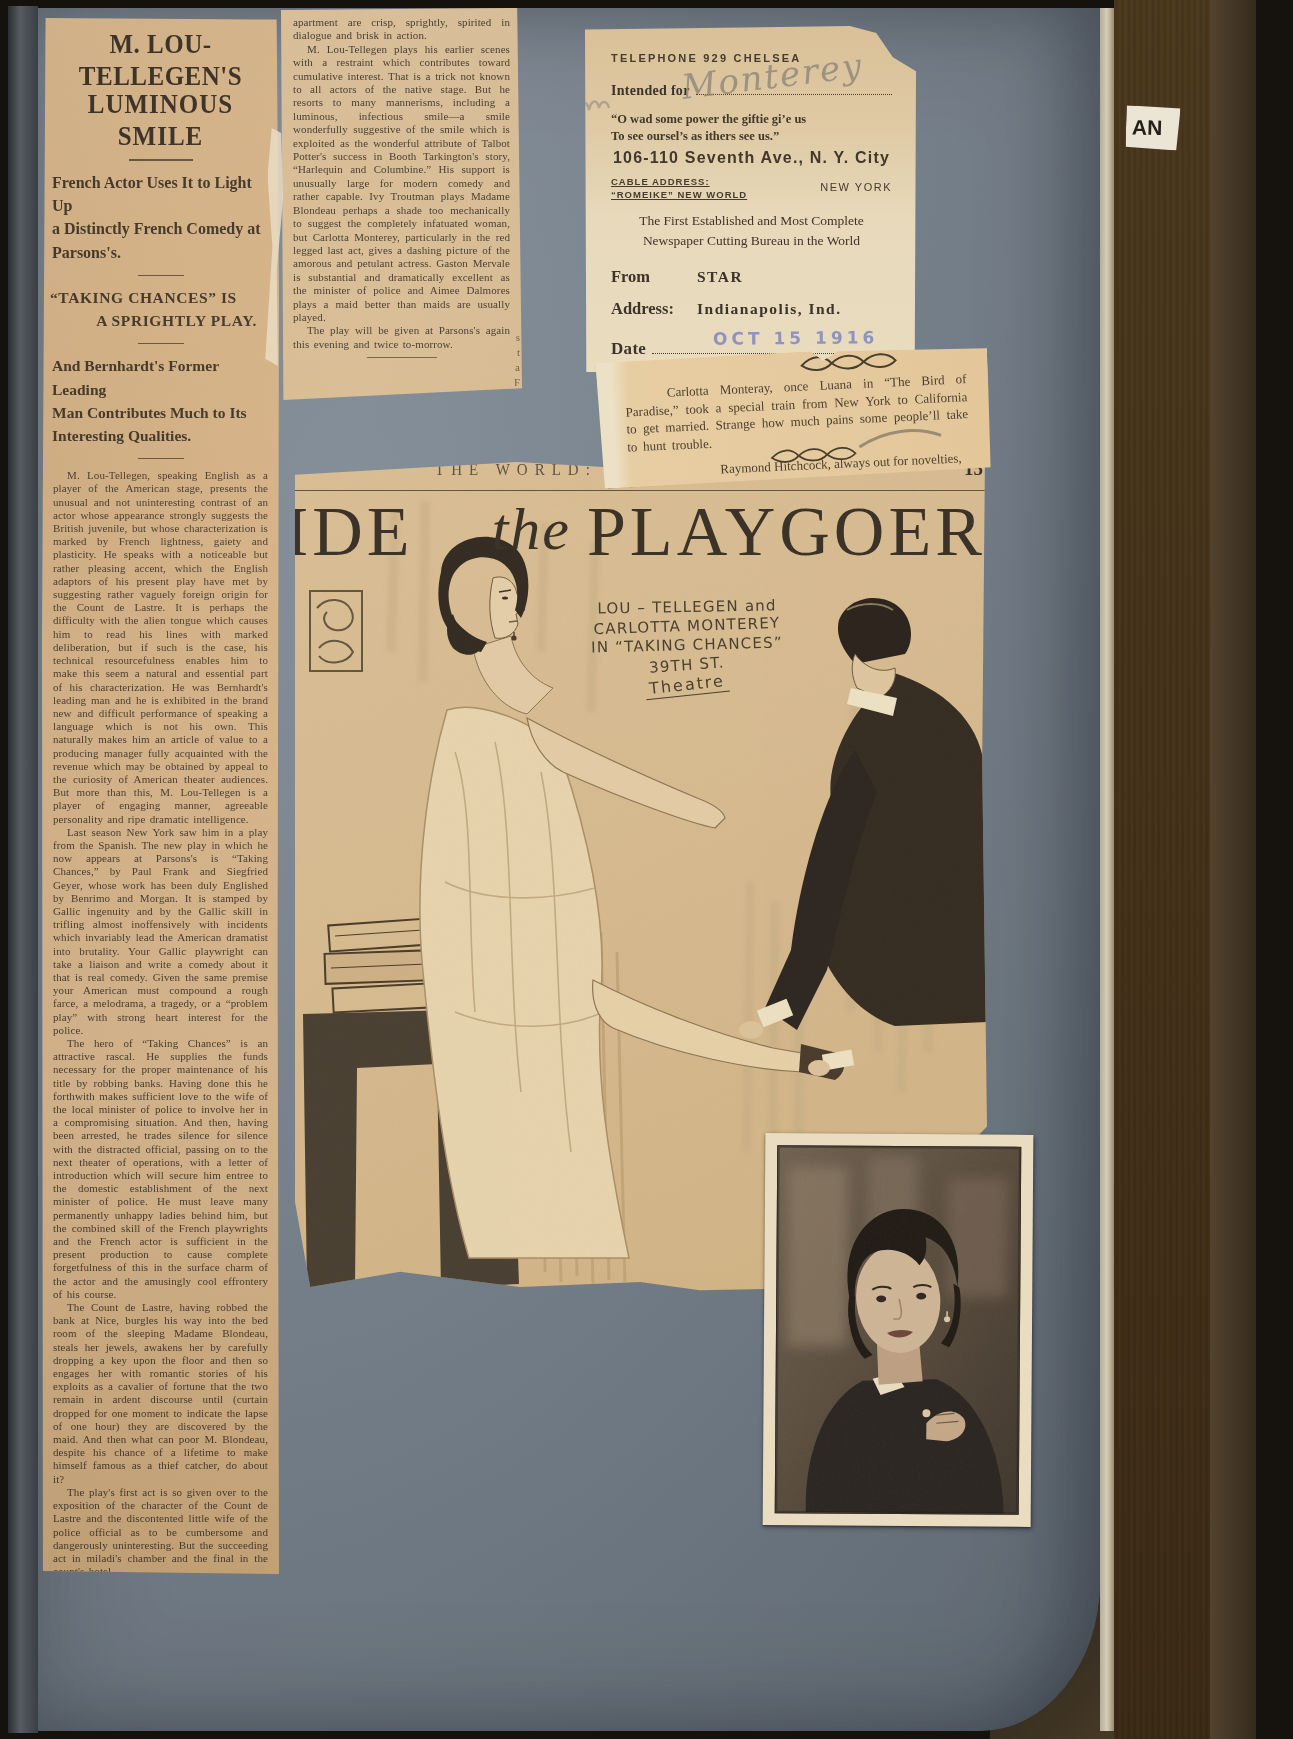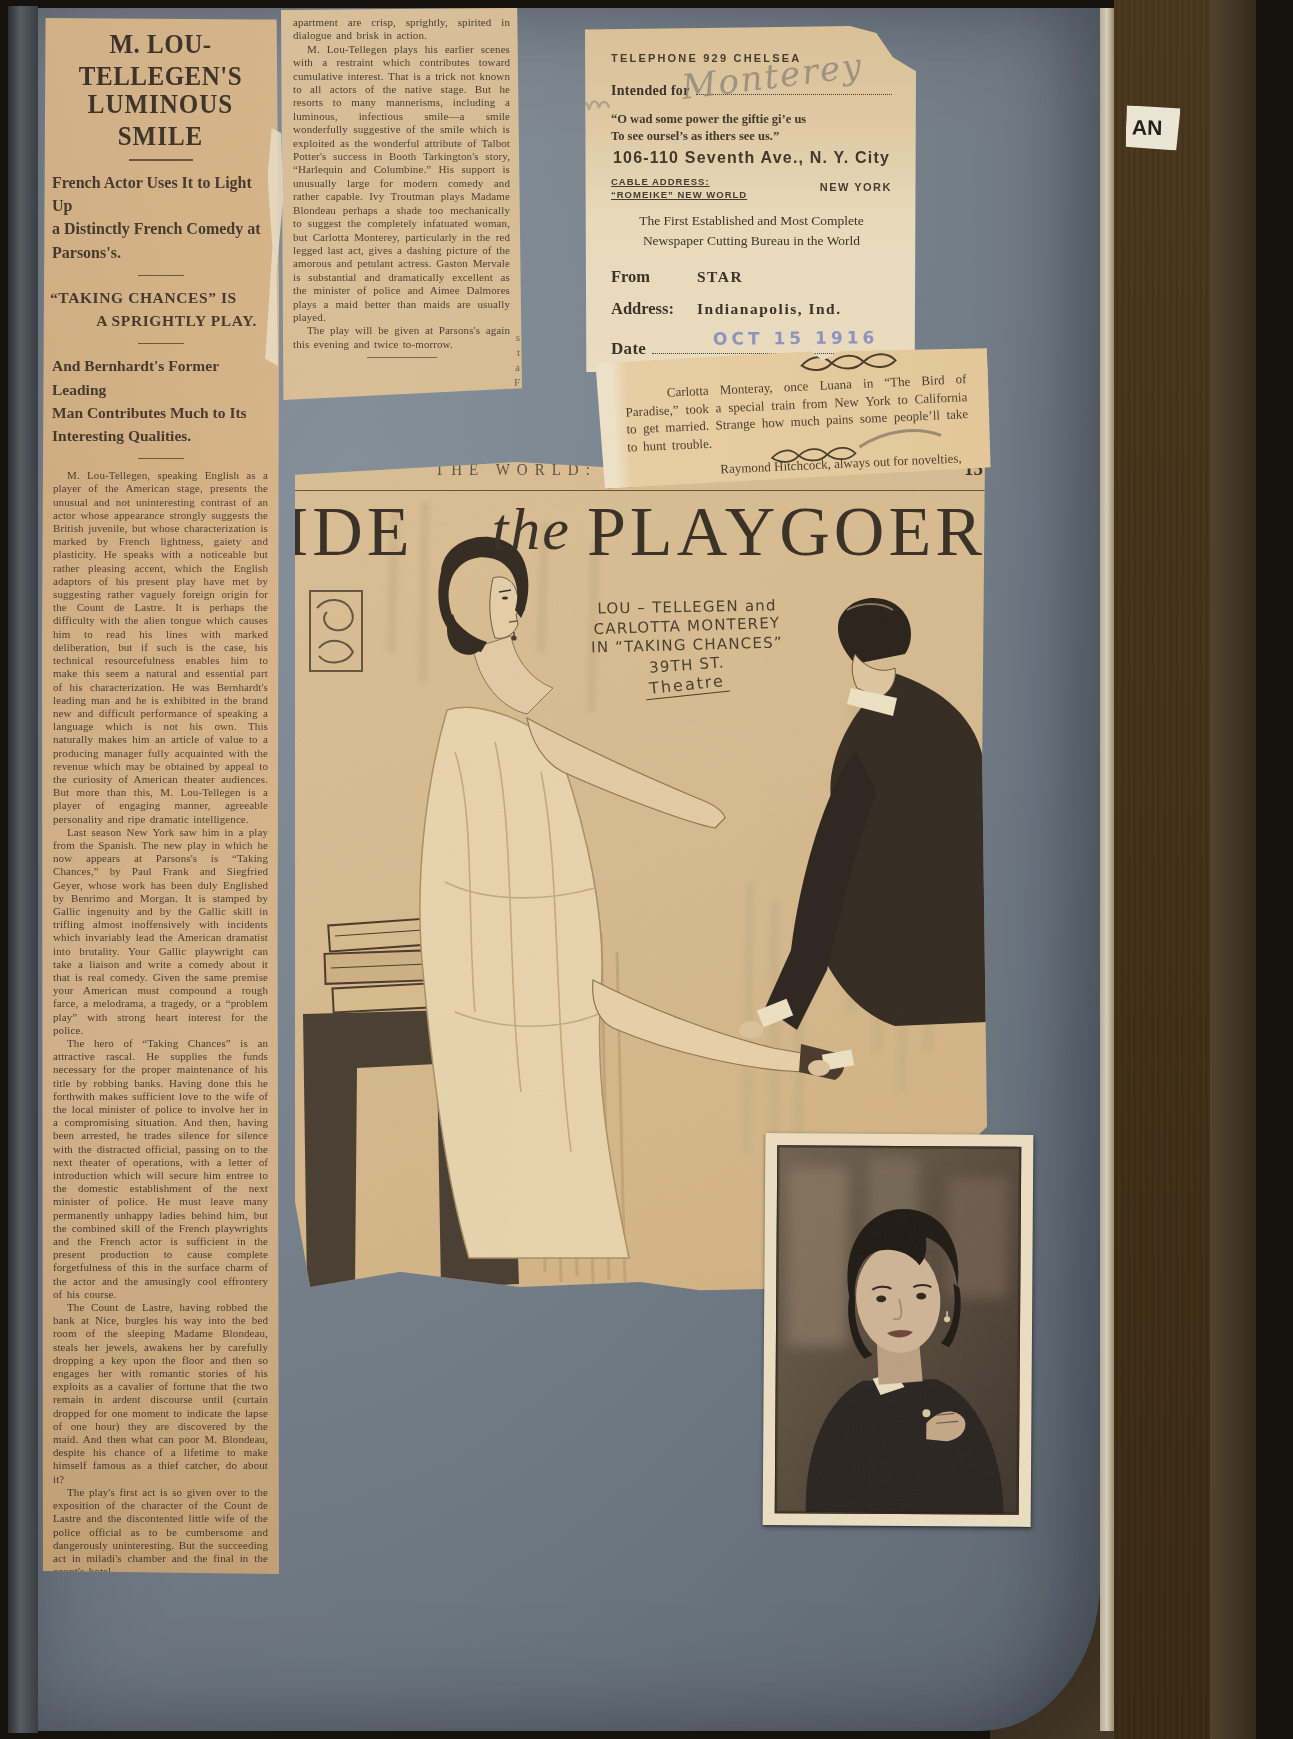--- a/index.html
+++ b/index.html
@@ -76,21 +76,21 @@
   .dotline{flex:1;border-bottom:1.6px dotted #4a3e2f;margin-left:6px;height:14px;}
   .slip-quote{text-align:left;font-weight:bold;font-size:12.5px;line-height:1.35;margin-top:12px;color:#42382b;}
   .slip-company{text-align:center;margin-top:8px;white-space:nowrap;}
   .slip-company .main{font-size:29px;letter-spacing:1px;color:#3a3128;}
   .slip-company .inc{font-size:16px;font-weight:bold;}
   .slip-addr{font-family:"Liberation Sans",sans-serif;text-align:center;font-weight:bold;font-size:16px;
     letter-spacing:1.2px;margin-top:4px;color:#42382c;}
   .slip-cablerow{display:flex;justify-content:space-between;margin-top:8px;align-items:flex-start;}
   .cable-left{font-family:"Liberation Sans",sans-serif;font-size:9.5px;font-weight:bold;letter-spacing:1px;
     line-height:1.4;color:#463c2e;text-decoration:underline;}
-  .cable-right{font-family:"Liberation Sans",sans-serif;font-size:11px;font-weight:bold;letter-spacing:1.5px;
+  .cable-right{font-family:"Liberation Sans",sans-serif;font-size:11px;font-weight:normal;letter-spacing:1.5px;
     margin-top:6px;color:#463c2e;}
   .slip-tagline{text-align:center;font-size:13.5px;line-height:1.45;margin-top:10px;color:#3e352a;}
   .slip-field{display:flex;align-items:baseline;margin-top:17px;}
   .slip-field .flabel{font-weight:bold;font-size:16.5px;width:86px;}
   .slip-field .fvalue{font-weight:bold;font-size:15.5px;letter-spacing:1.5px;}
   #handwritten-name{position:absolute;left:96px;top:30px;font-style:italic;font-size:34px;
     color:#8d867a;transform:rotate(-7deg);opacity:.8;letter-spacing:2px;font-family:"DejaVu Serif",serif;}
   #pencil-scribble{position:absolute;left:-14px;top:52px;opacity:.55;}
   #date-stamp{position:absolute;left:128px;bottom:26px;font-family:"DejaVu Sans",sans-serif;font-weight:bold;
     font-size:17px;letter-spacing:4px;color:#8086c2;transform:rotate(-.5deg);opacity:.85;}

